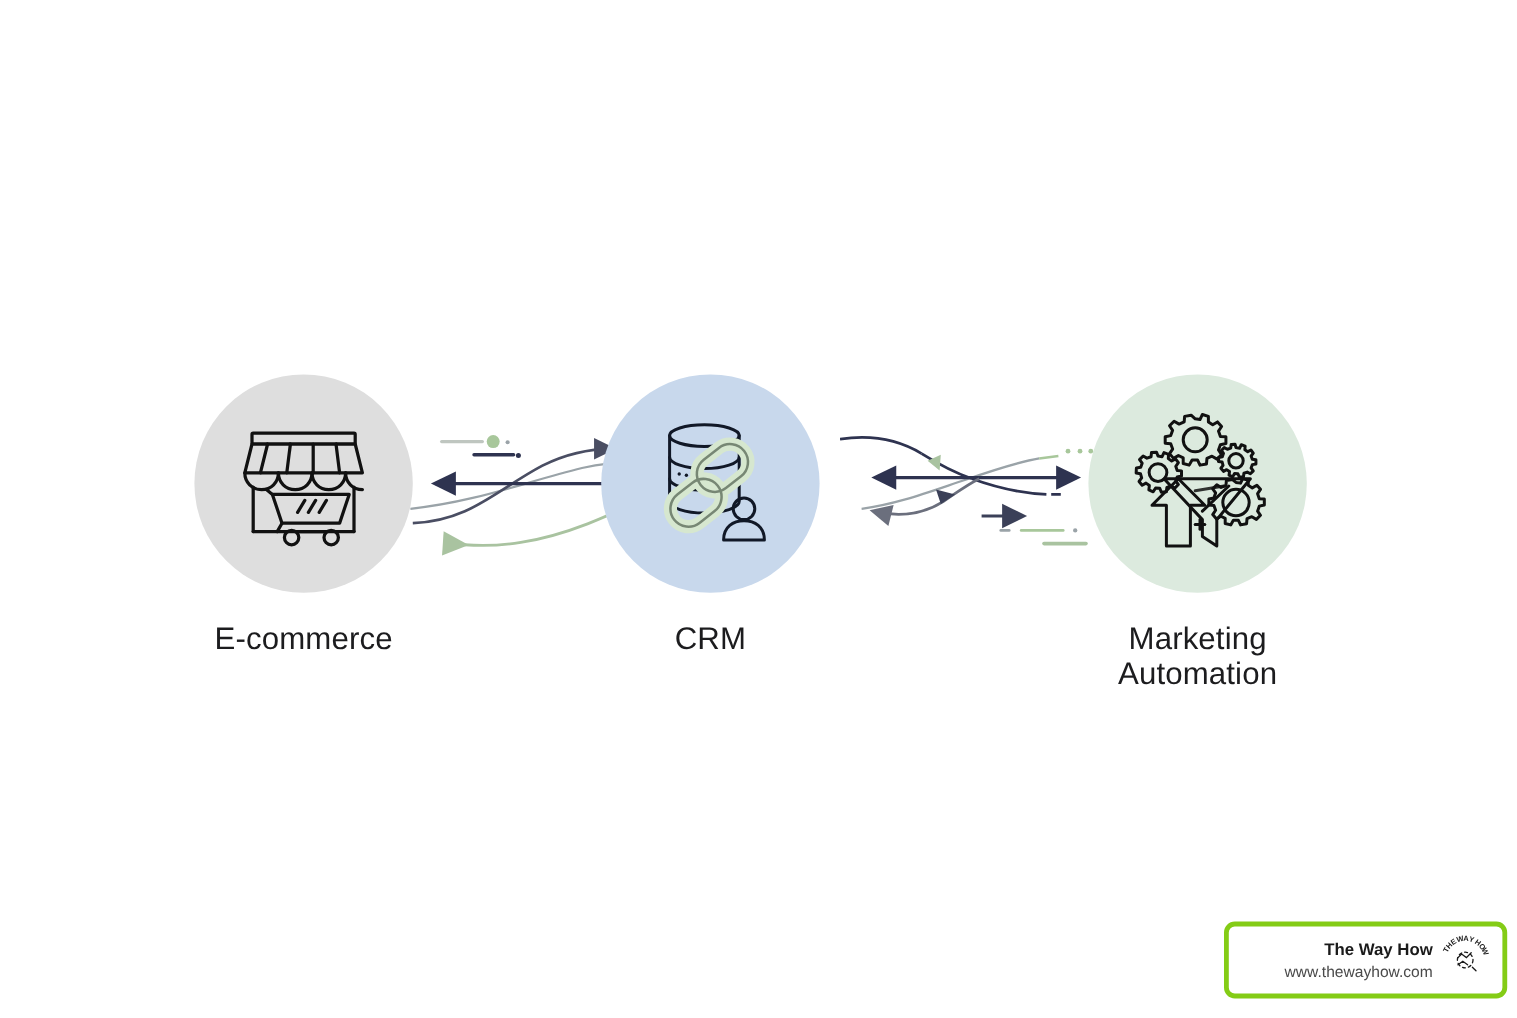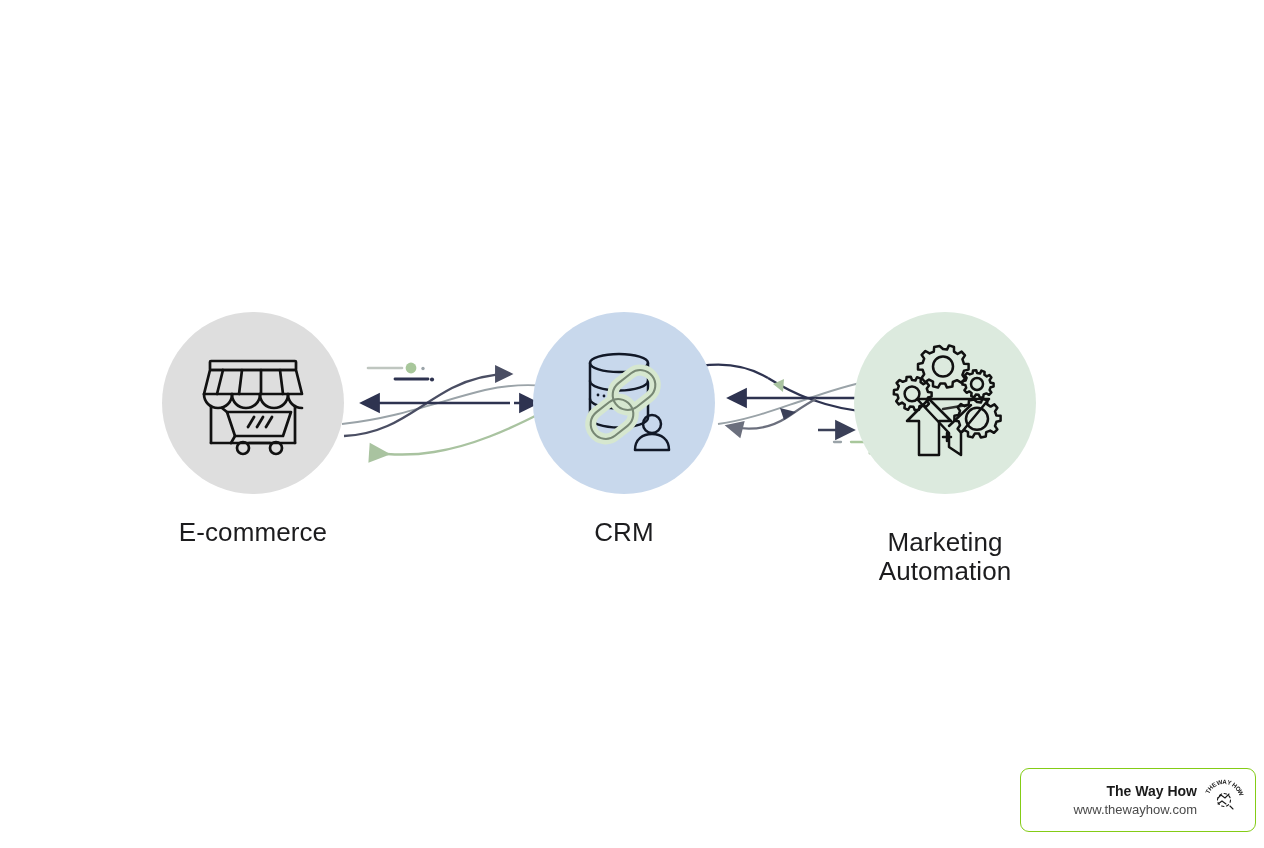--- a/index.html
+++ b/index.html
@@ -48,42 +48,42 @@
     color: #1c1c1e;
     text-align: center;
     line-height: 1.12;
     letter-spacing: 0.1px;
     white-space: pre-line;
   }
 
   #node-ecommerce { left: 162px; top: 312px; }
   #node-ecommerce .node-circle { width: 182px; height: 182px; background: #dedede; }
 
-  #node-crm { left: 533px; top: 312px; }
+  #node-crm { left: 501px; top: 312px; }
   #node-crm .node-circle { width: 182px; height: 182px; background: #c8d8ec; }
 
-  #node-marketing { left: 854px; top: 312px; gap: 10px; }
+  #node-marketing { left: 907px; top: 312px; }
   #node-marketing .node-circle { width: 182px; height: 182px; background: #dceade; }
 
   
   .connector-group {
     position: absolute;
     pointer-events: none;
   }
   #connector-left  { left: 340px; top: 352px; width: 210px; height: 118px; }
   #connector-right { left: 700px; top: 352px; width: 215px; height: 118px; }
 
   
   #watermark {
     position: absolute;
     left: 1020px;
     top: 768px;
     width: 236px;
     height: 64px;
-    border: 1px solid #84cc16;
+    border: 4px solid #84cc16;
     border-radius: 9px;
     background: #ffffff;
     box-sizing: border-box;
     display: flex;
     align-items: center;
     justify-content: flex-end;
     padding-right: 8px;
   }
   #watermark-text {
     text-align: right;

